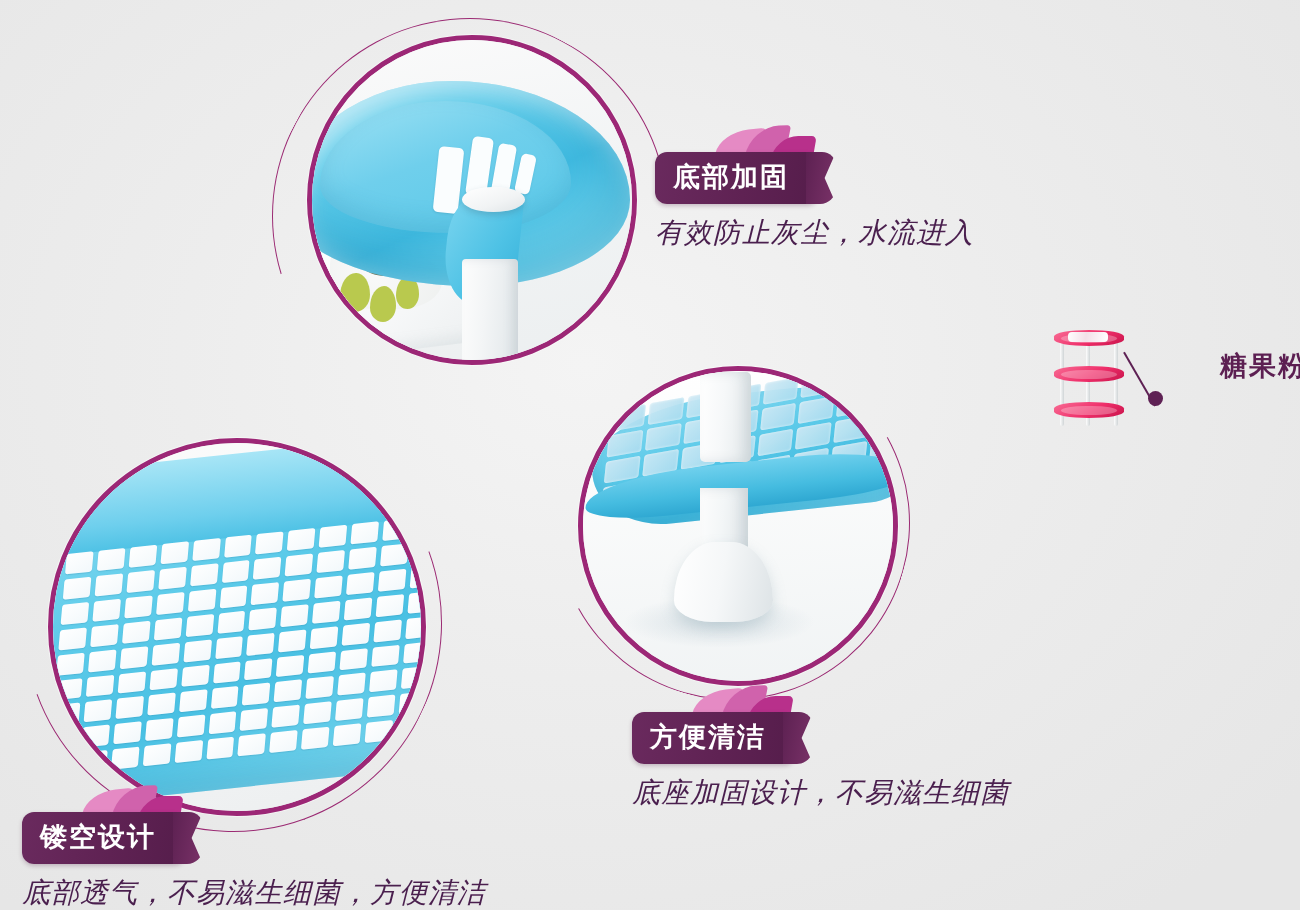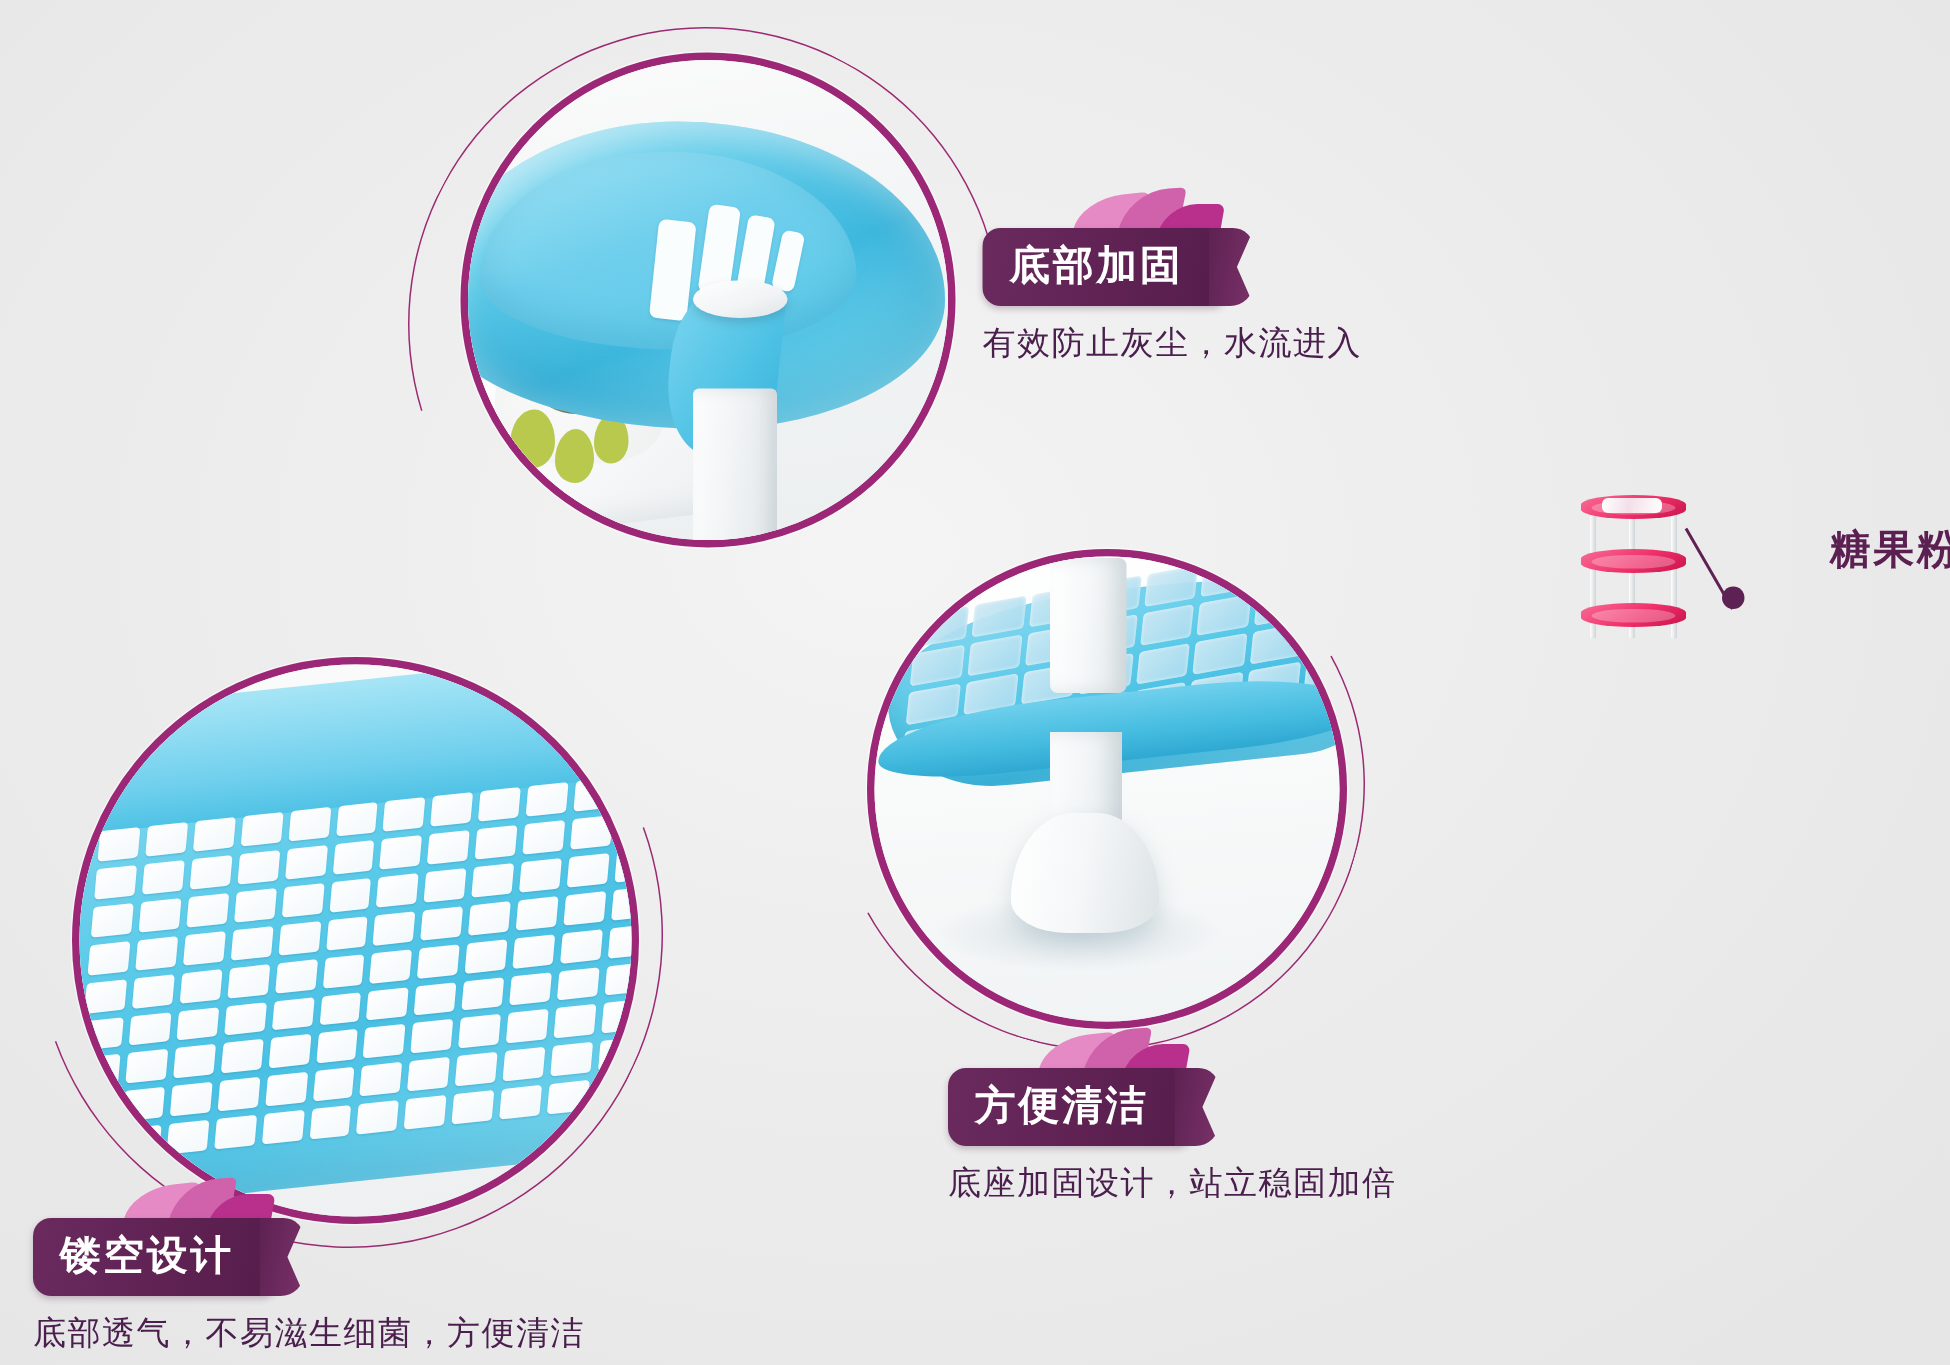--- a/index.html
+++ b/index.html
@@ -116,21 +116,21 @@
        border-radius:56% 12% 40% 10%;transform:skewX(-10deg);}
   .badge{position:relative;z-index:2;display:inline-block;
        background:linear-gradient(100deg,#6a2a5e 0%,#5f2253 55%,#551d4b 100%);
        color:#ffffff;font-size:27px;font-weight:bold;letter-spacing:2px;
        padding:7px 30px 9px 18px;border-radius:12px;
        box-shadow:0 2px 4px rgba(70,25,60,.25);}
   .badge::after{content:"";position:absolute;right:-17px;top:0;width:30px;height:100%;
        background:linear-gradient(100deg,#5d2152,#7a3268);
        border-radius:0 14px 16px 0;
        clip-path:polygon(0 0,100% 0,62% 50%,100% 100%,0 100%);z-index:-1;}
-  .desc{margin-top:10px;color:#4a1f4e;font-size:22px;letter-spacing:1px;white-space:nowrap;}
+  .desc{margin-top:10px;color:#4a1f4e;font-size:28px;letter-spacing:1px;white-space:nowrap;font-style:italic;}
 
   
   .variants{position:absolute;right:8px;top:322px;width:268px;}
   .variant{position:relative;height:135px;font-family:Liberation Mono, monospace;}
   .rack{position:absolute;left:28px;top:8px;width:74px;height:96px;}
   .rack .tier{position:absolute;left:2px;width:70px;height:16px;border-radius:50%/40%;}
   .rack .tier::after{content:"";position:absolute;left:10%;top:26%;width:80%;height:56%;
        border-radius:50%/55%;background:rgba(255,255,255,.28);}
   .rack .t1{top:0;}
   .rack .t2{top:36px;}
@@ -354,21 +354,21 @@
     <div class="desc">有效防止灰尘，水流进入</div>
   </div>
 
   <div class="feature" style="left:632px;top:712px;">
     <div class="badge-wrap">
       <span class="ribbon rb1"></span>
       <span class="ribbon rb2"></span>
       <span class="ribbon rb3"></span>
       <span class="badge">方便清洁</span>
     </div>
-    <div class="desc">底座加固设计，站立稳固加倍</div>
+    <div class="desc">底座加固设计，不易滋生细菌</div>
   </div>
 
   <div class="feature" style="left:22px;top:812px;">
     <div class="badge-wrap">
       <span class="ribbon rb1"></span>
       <span class="ribbon rb2"></span>
       <span class="ribbon rb3"></span>
       <span class="badge">镂空设计</span>
     </div>
     <div class="desc">底部透气，不易滋生细菌，方便清洁</div>

